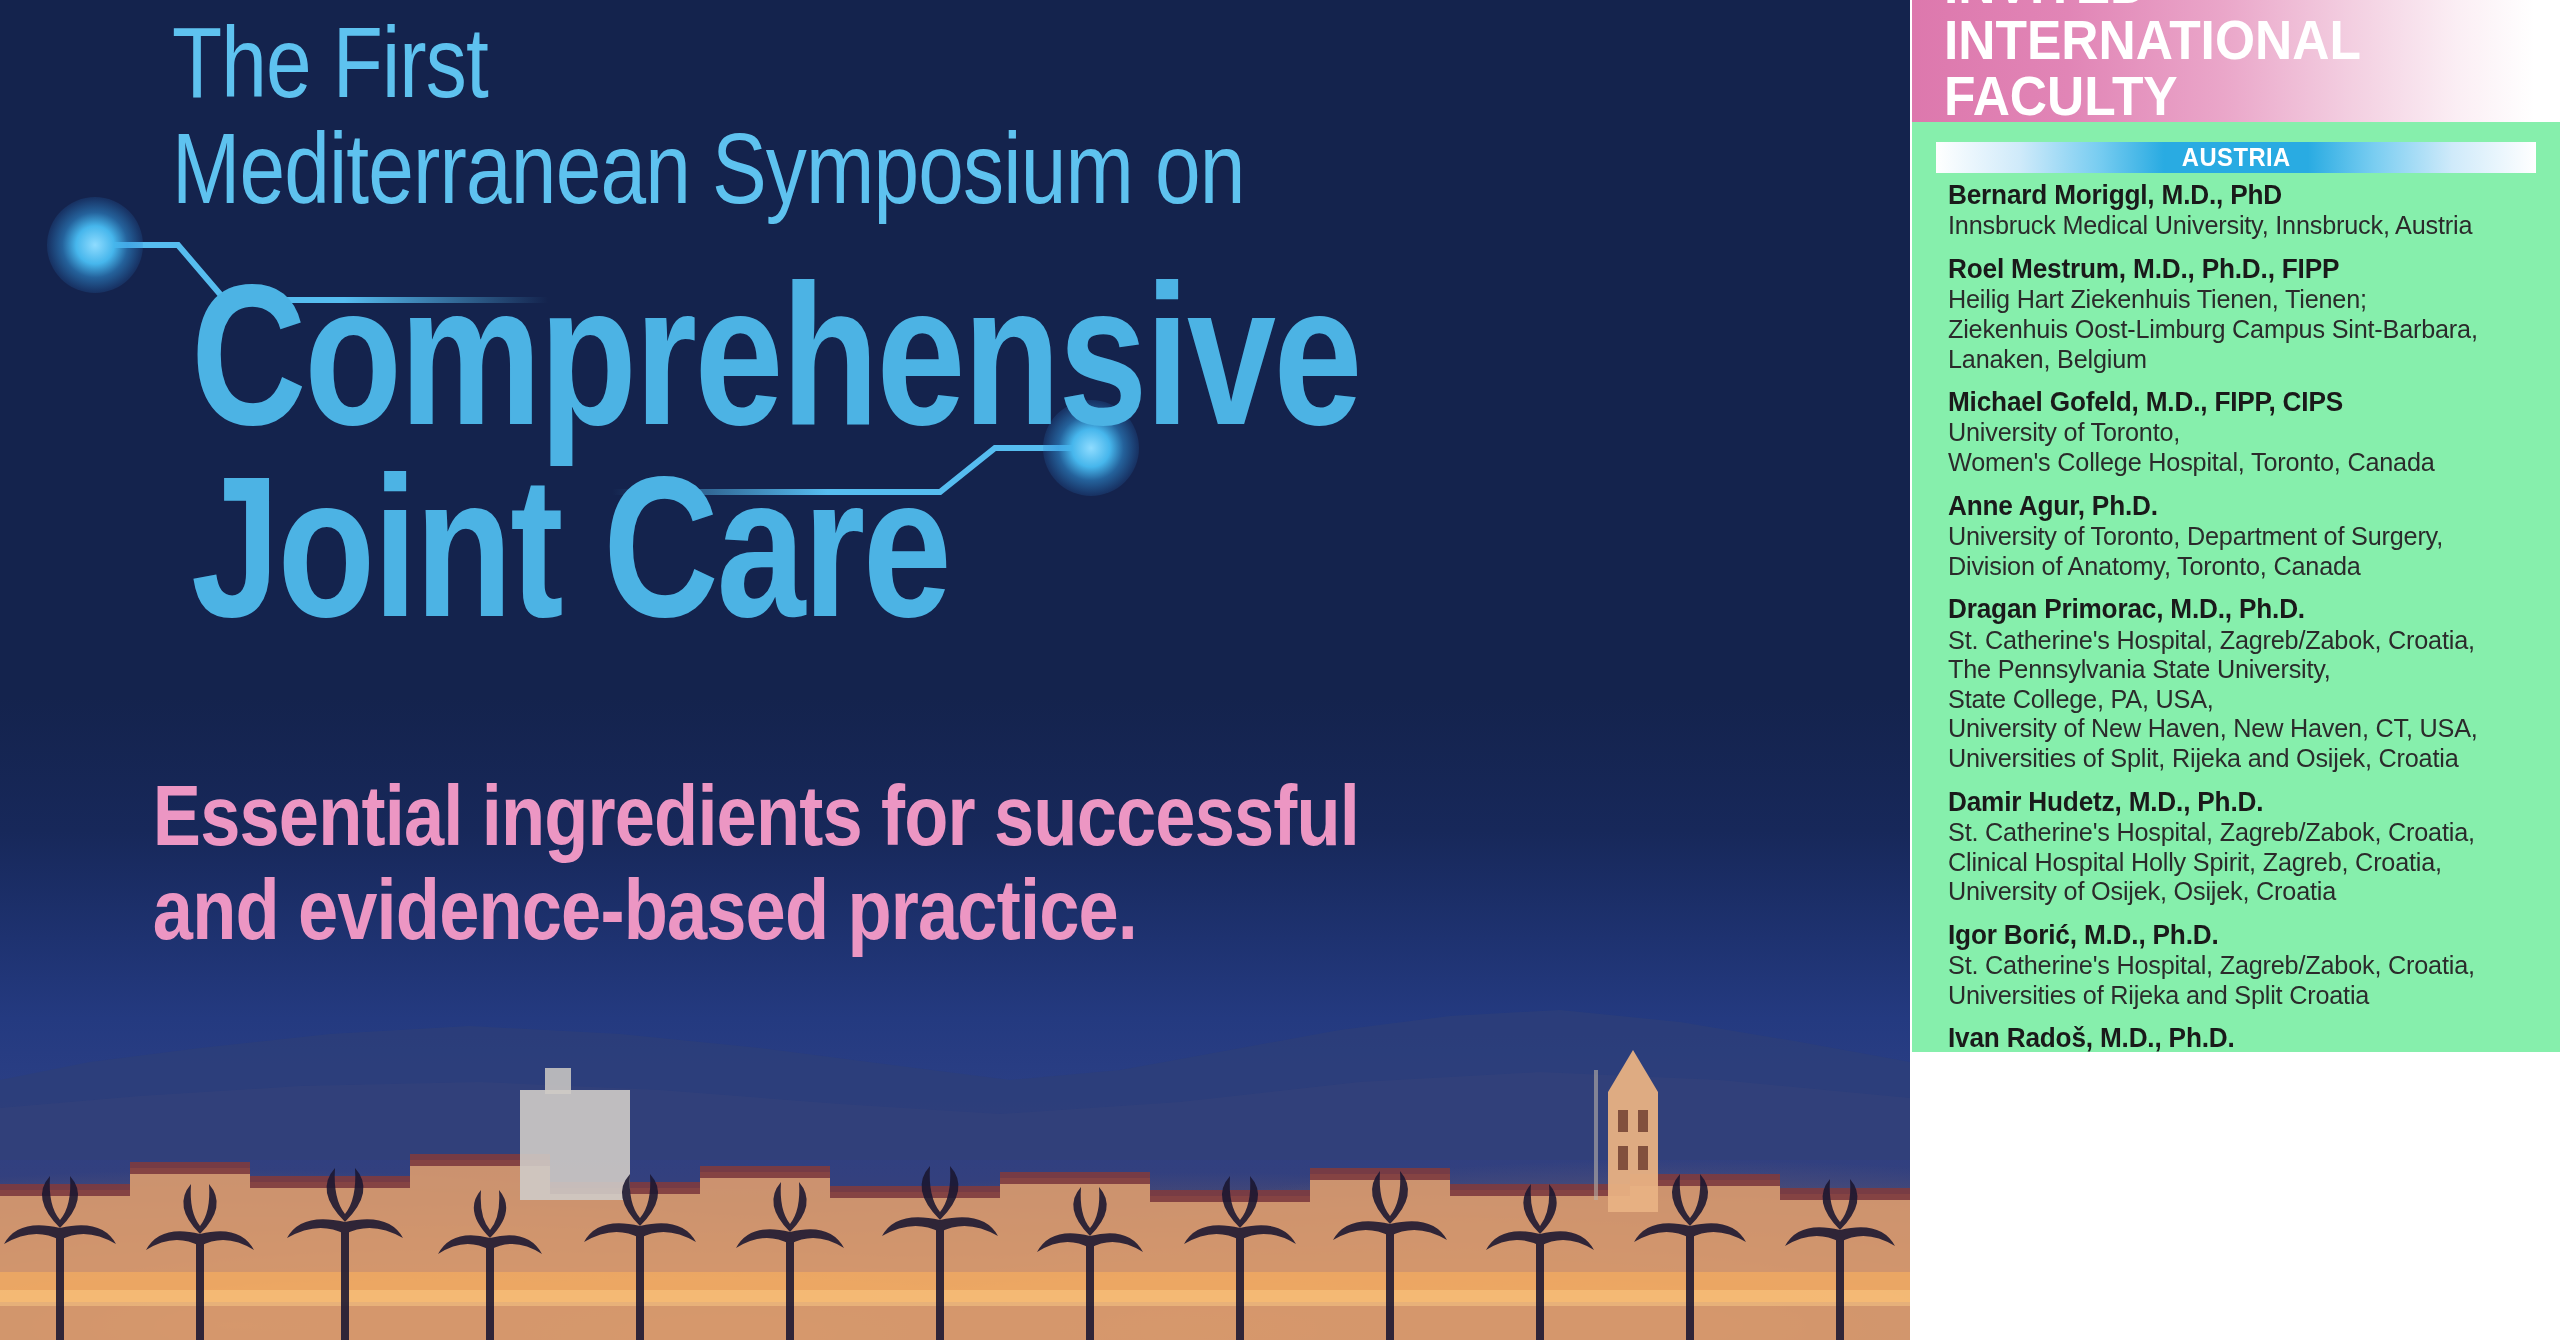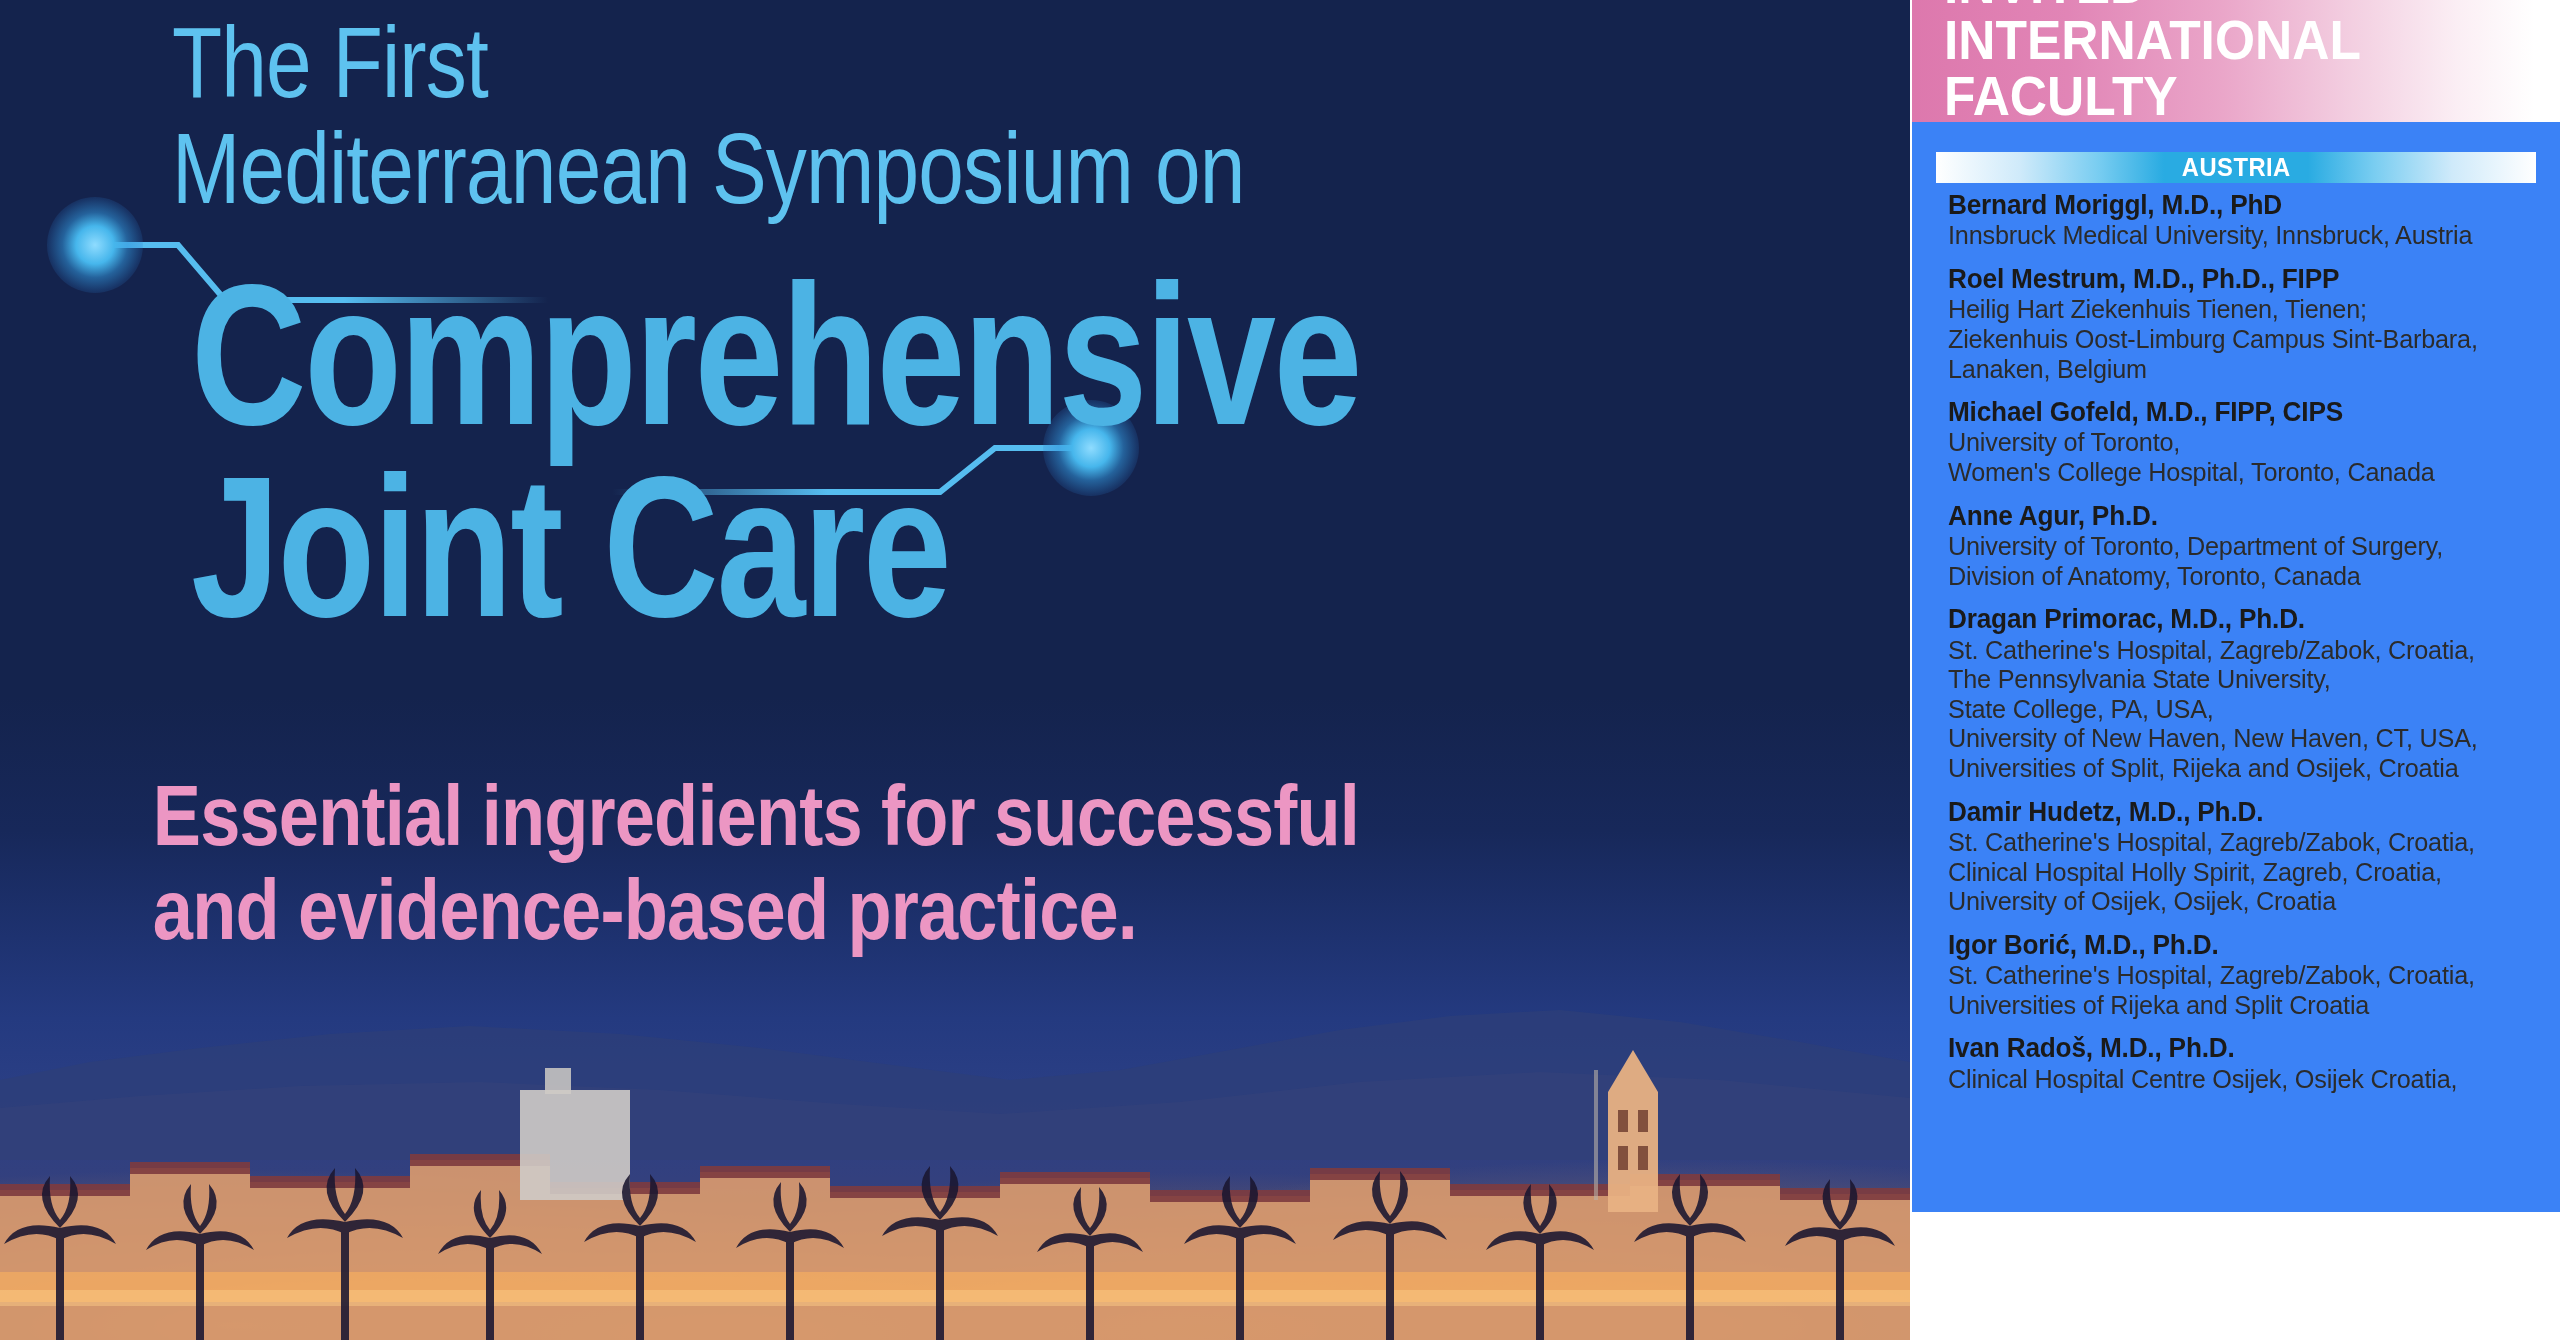--- a/index.html
+++ b/index.html
@@ -129,22 +129,22 @@
     transform-origin: center top;
     white-space: nowrap;
   }
   .tag-1 { padding-top: 130px; }
   .tag-2 { padding-top: 6px; }
 
   
   .panel {
     position: absolute;
     left: 1912px; top: 0;
-    width: 648px; height: 1212px;
-    background: #3b82f6;
+    width: 648px; height: 1052px;
+    background: #86efac;
     overflow: hidden;
   }
   .panel-header {
     position: relative;
     height: 122px;
     background: linear-gradient(to right,
       #dd78ad 0%, #e185b6 24%, #eaa6c9 48%,
       #f3cfe1 68%, #fbeef4 84%, #ffffff 96%);
     overflow: hidden;
   }
@@ -154,21 +154,21 @@
     color: #ffffff;
     font-family: "Liberation Sans Narrow", "Liberation Sans", sans-serif;
     font-weight: 700;
     font-size: 56px;
     line-height: 1.0;
     letter-spacing: 0px;
     transform: scaleX(.92);
     transform-origin: left top;
   }
   .panel-body {
-    padding: 22px 24px 0 24px;
+    padding: 12px 24px 0 24px;
   }
   .country-band {
     position: relative;
     height: 31px;
     margin: 8px 0 7px 0;
     background: linear-gradient(to right,
       #ffffff 0%, #cfeafa 14%, #79cdf1 27%,
       #29abe2 38%, #29abe2 62%, #79cdf1 73%,
       #cfeafa 86%, #ffffff 100%);
     display: flex;

